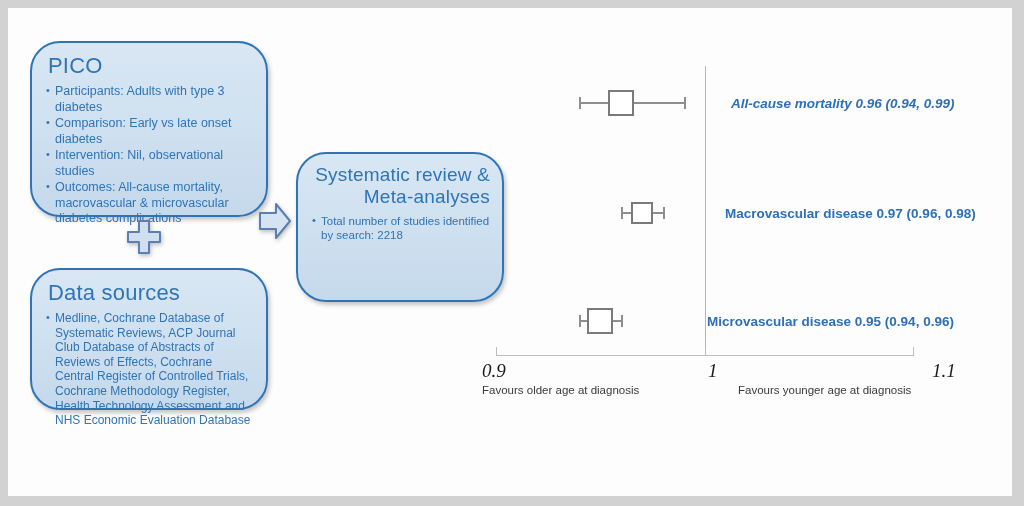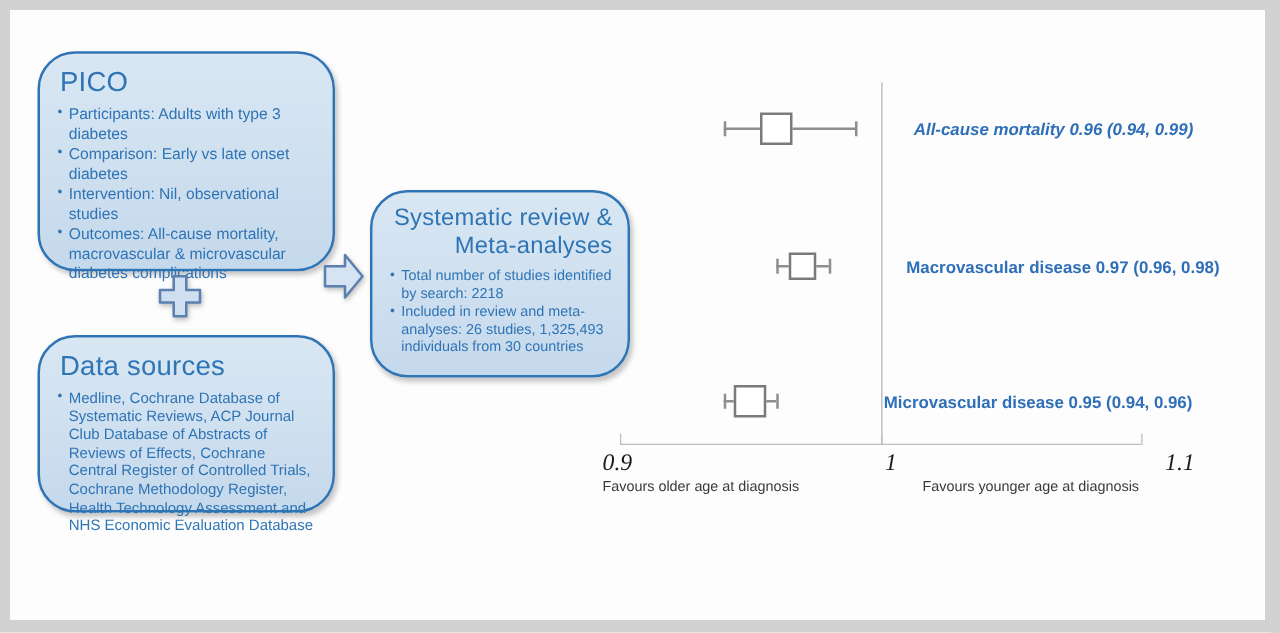--- a/index.html
+++ b/index.html
@@ -176,21 +176,20 @@
     <div class="arrow-icon">
       <svg viewBox="0 0 38 40" width="38" height="40">
         <path d="M4 12 h16 v-9 l14 17 -14 17 v-9 h-16 z" fill="#d5e3f2" stroke="#5b7fb0" stroke-width="2" stroke-linejoin="round"></path>
       </svg>
     </div>
 
     <div class="box" id="box-review">
       <div class="box-title">Systematic review &amp; Meta-analyses</div>
       <ul class="box-list">
         <li>Total number of studies identified by search: 2218</li>
-        <li>Included in review and meta-analyses: 26 studies, 1,325,493 individuals from 30 countries</li>
       </ul>
     </div>
 
     <div class="plot">
 
       <div class="null-line" style="left: 236.5px;"></div>
       <div class="axis-line"></div>
       <div class="axis-cap left"></div>
       <div class="axis-cap right"></div>
       <div class="axis-tick-mid" style="left: 236.5px;"></div>

